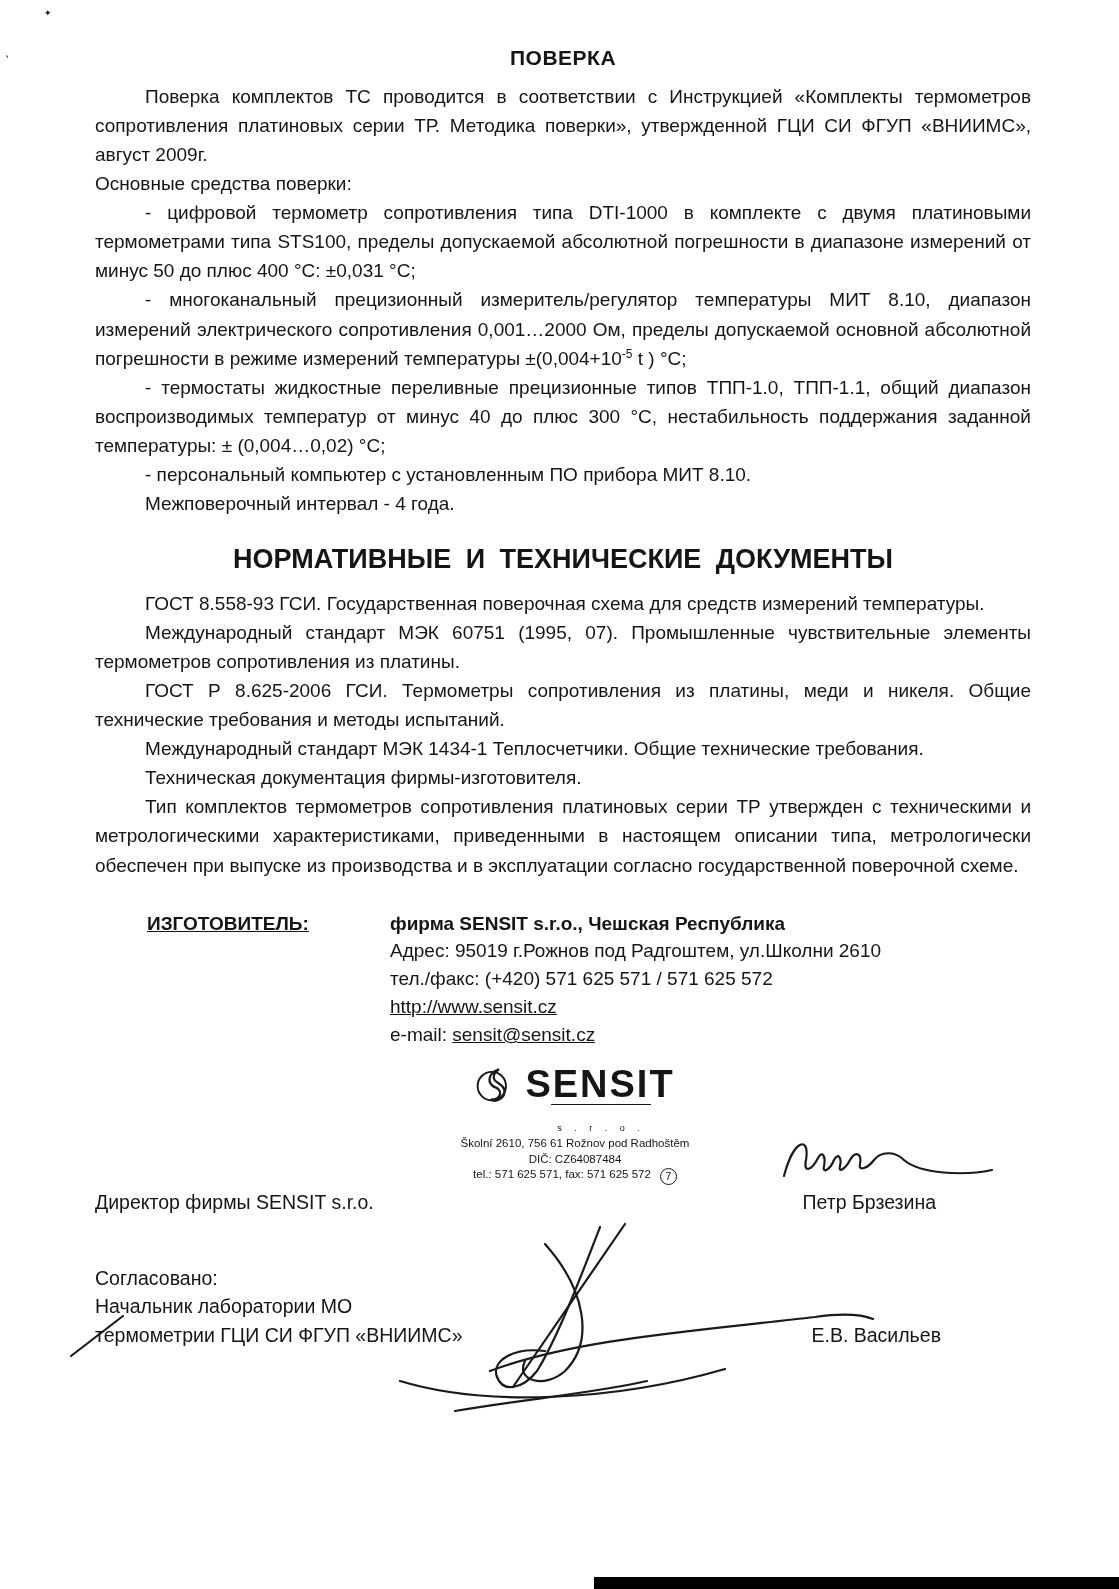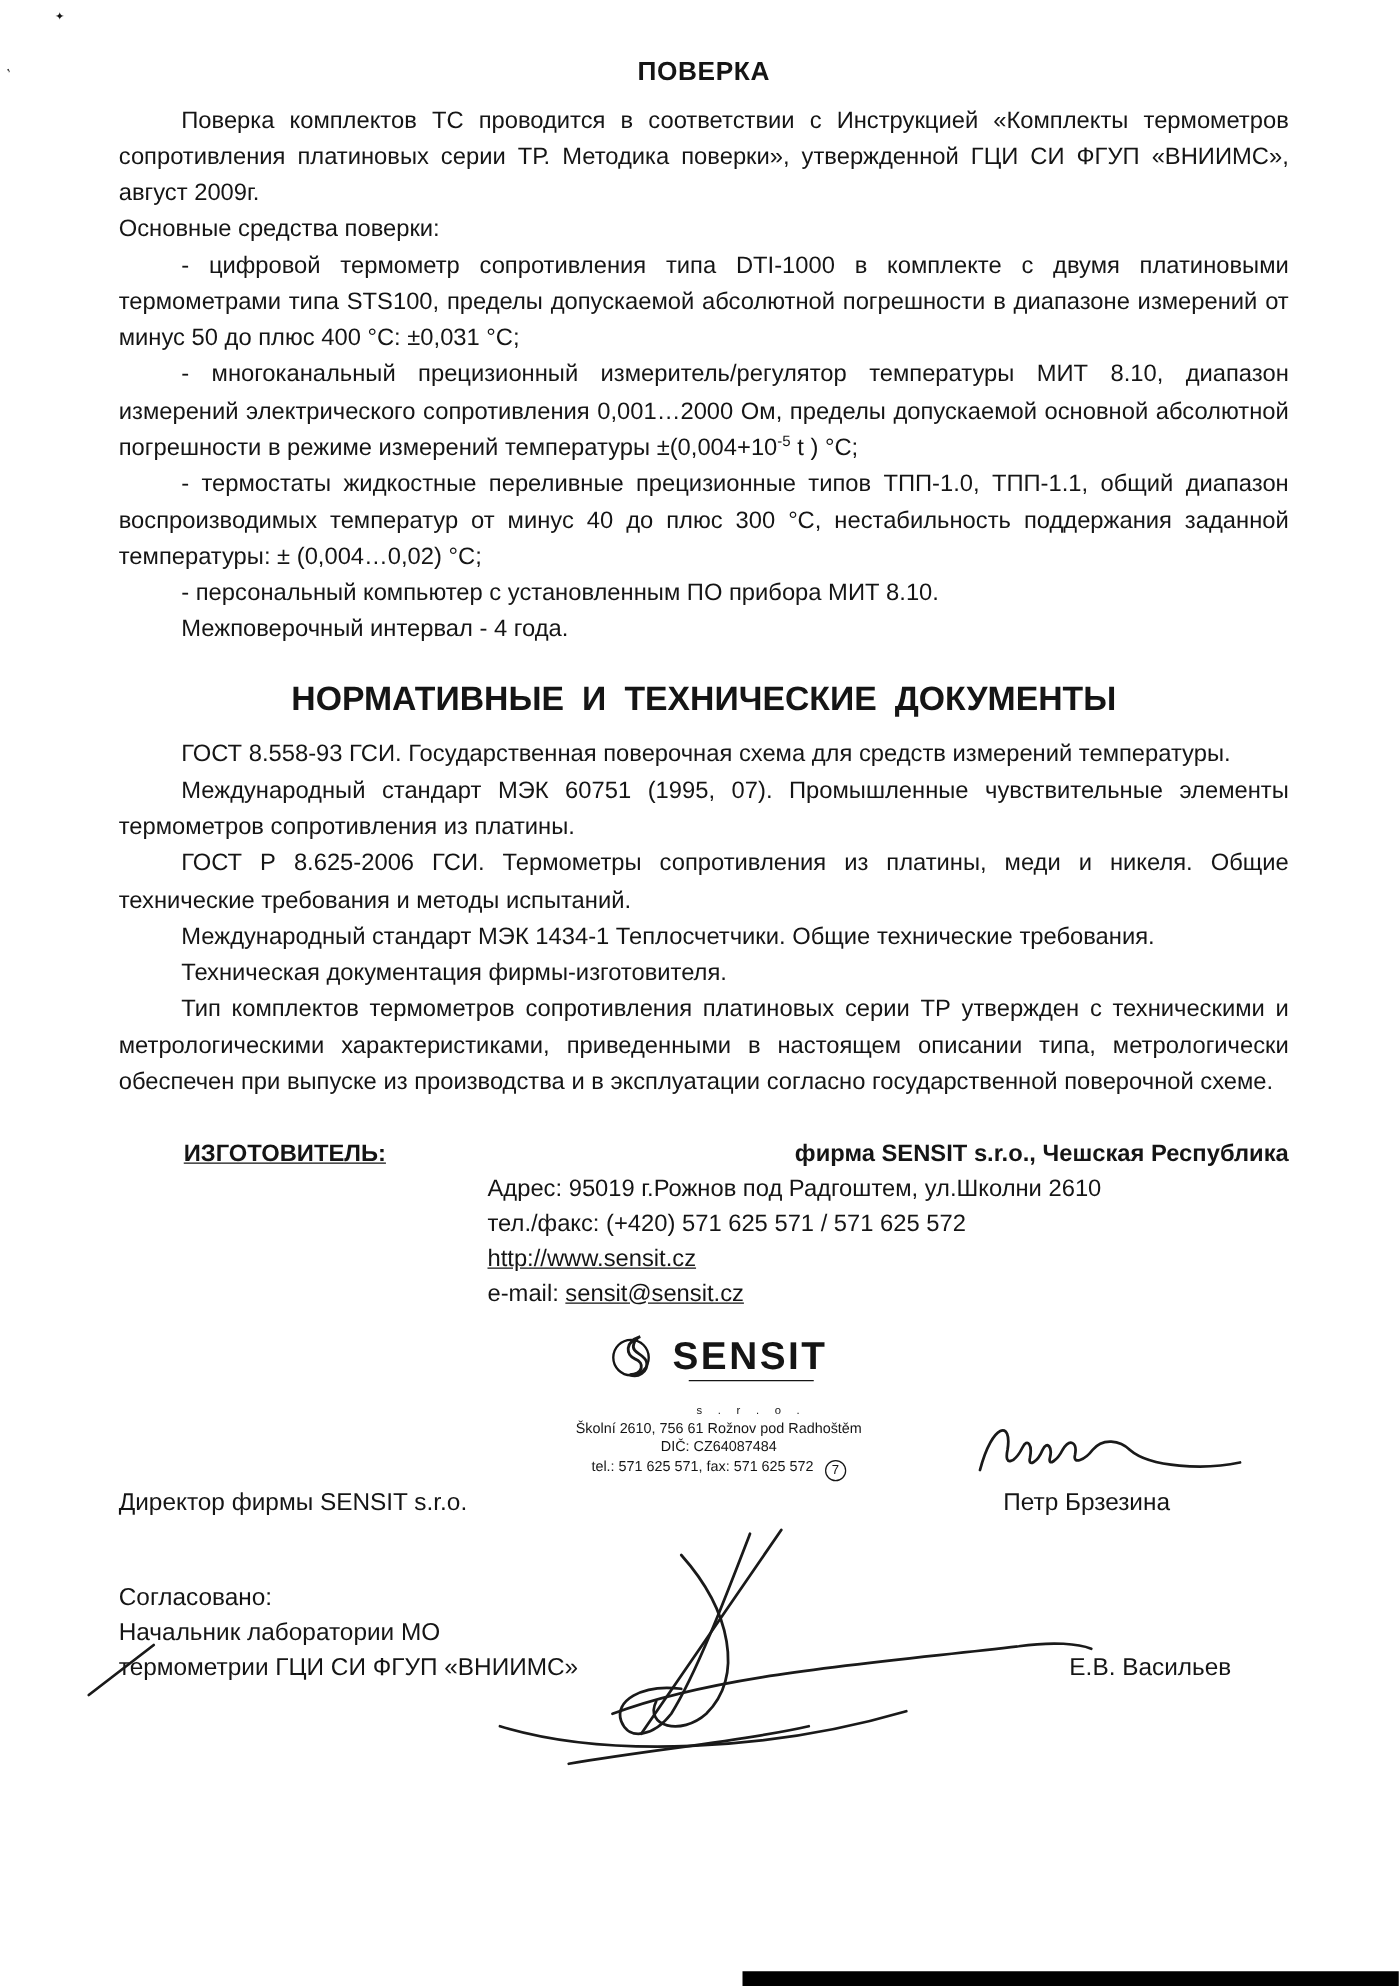--- a/index.html
+++ b/index.html
@@ -9,35 +9,35 @@
   }
   .page{position:absolute;inset:0;padding:46px 88px 0 95px;box-sizing:border-box;}
   .h1{text-align:center;font-weight:bold;font-size:21px;letter-spacing:.5px;margin:0 0 12px 0;}
   .h2{text-align:center;font-weight:bold;font-size:27px;word-spacing:7px;margin:26px 0 14px 0;}
   .p{font-size:19px;line-height:1.53;text-align:justify;margin:0;}
   .ind{text-indent:50px;}
   sup{font-size:12px;}
   .manu{display:flex;margin-top:30px;font-size:19px;line-height:1.47;}
   .manu-label{font-weight:bold;margin-left:52px;width:243px;flex:none;text-decoration:underline;}
   .manu-col{flex:1;}
-  .bold{font-weight:bold;text-align:right;}
+  .bold{font-weight:bold;}
   .u{text-decoration:underline;}
   .stamp{width:320px;margin:14px 0 0 320px;text-align:center;}
   .stamp-top{display:flex;align-items:center;justify-content:center;gap:8px;}
   .logo{display:inline-flex;width:42px;height:42px;}
-  .brand{font-weight:bold;font-size:31px;letter-spacing:2px;}
+  .brand{font-weight:bold;font-size:38px;letter-spacing:2px;}
   .sro{font-size:9px;letter-spacing:5px;margin:-2px 0 3px 52px;border-top:1.5px solid #151515;display:inline-block;padding:18px 6px 0 6px;}
   .addr{font-size:11.5px;line-height:1.35;}
   .badge{display:inline-block;width:15px;height:15px;border:1.2px solid #151515;border-radius:50%;font-size:10.5px;line-height:15px;text-align:center;margin-left:9px;vertical-align:-2px;}
   .director-row{display:flex;justify-content:space-between;align-items:flex-end;margin-top:6px;font-size:19.5px;position:relative;}
   .director-name{margin-right:95px;}
   .sig-small{position:absolute;right:30px;bottom:26px;width:225px;height:58px;}
   .agreed{margin-top:50px;font-size:19.5px;line-height:1.45;position:relative;}
   .agreed-row{display:flex;justify-content:space-between;}
-  .approver{margin-right:46px;}
+  .approver{margin-right:90px;}
   .sig-big{position:absolute;left:300px;top:-45px;width:480px;height:205px;pointer-events:none;}
   .sig-left{position:absolute;left:-30px;top:48px;width:64px;height:48px;}
   path{fill:none;stroke:#1a1a1a;stroke-width:2.2;stroke-linecap:round;}
   .scan-bar{position:absolute;left:594px;right:0;bottom:0;height:12px;background:#000;}
   .mark1{position:absolute;left:44px;top:8px;font-size:9px;}
   .mark2{position:absolute;left:7px;top:52px;font-size:12px;transform:rotate(-30deg);}
 </style>
 </head>
 <body>
 

